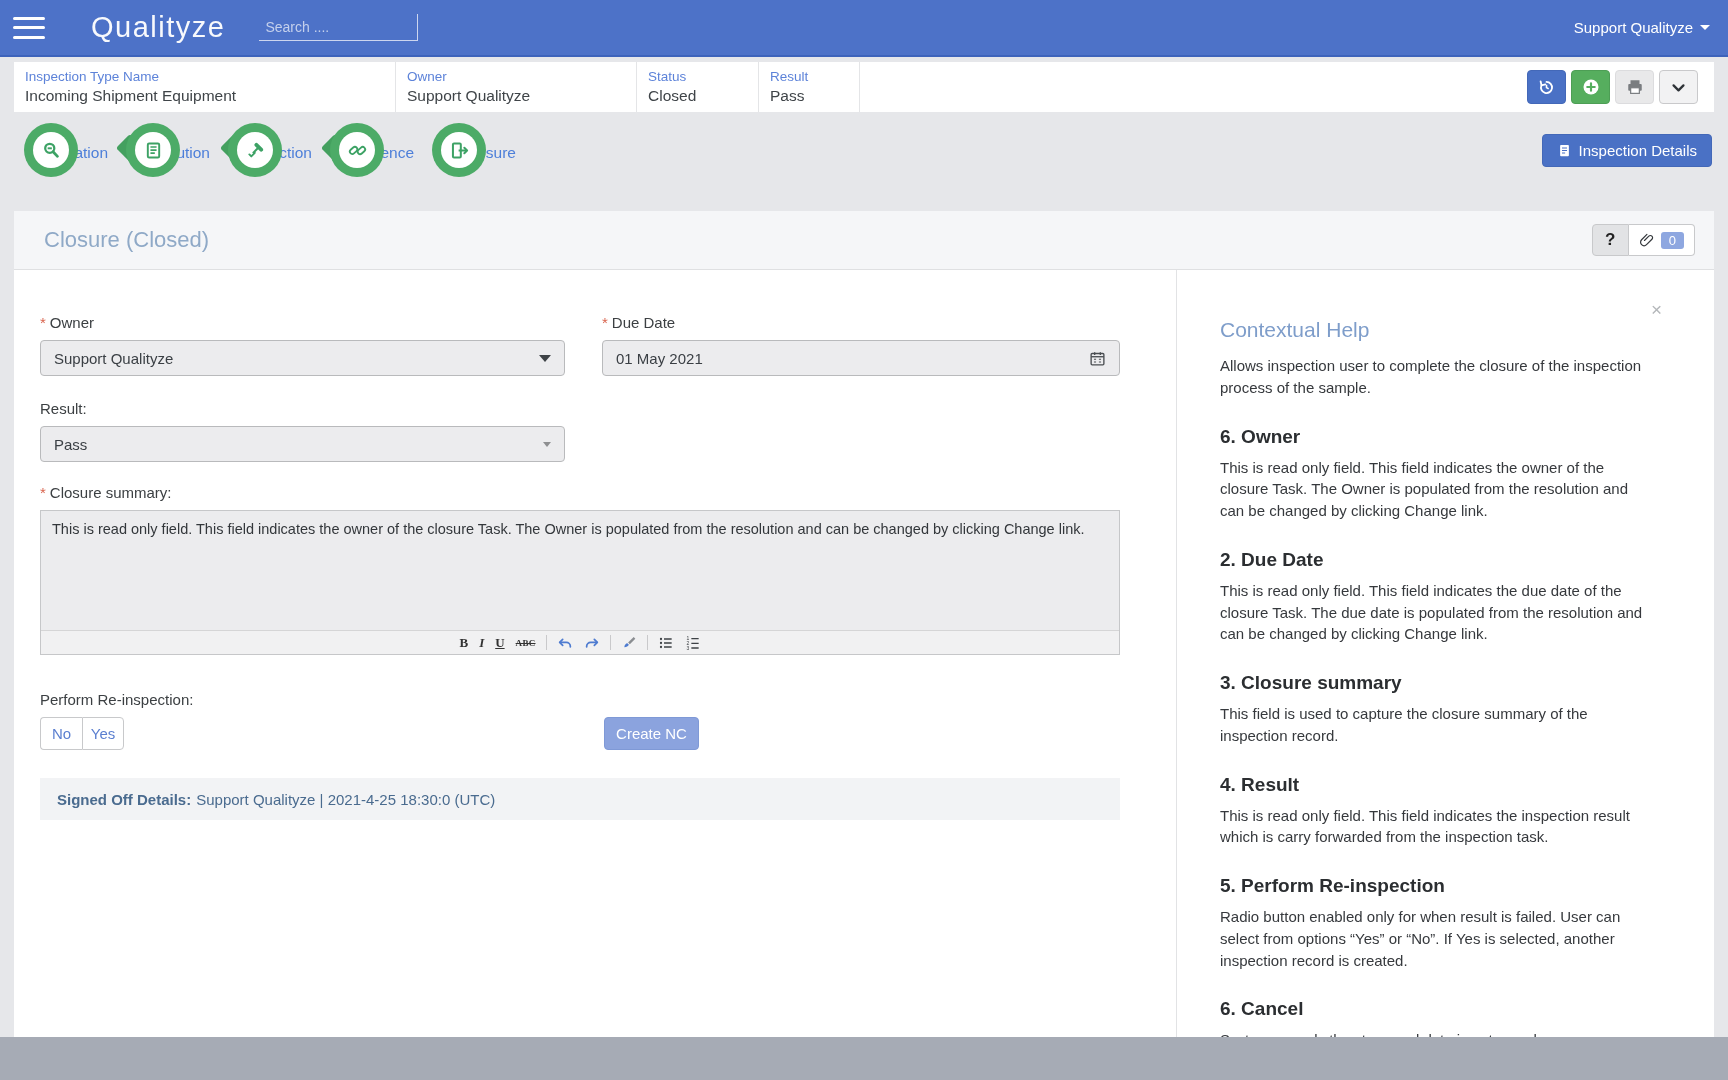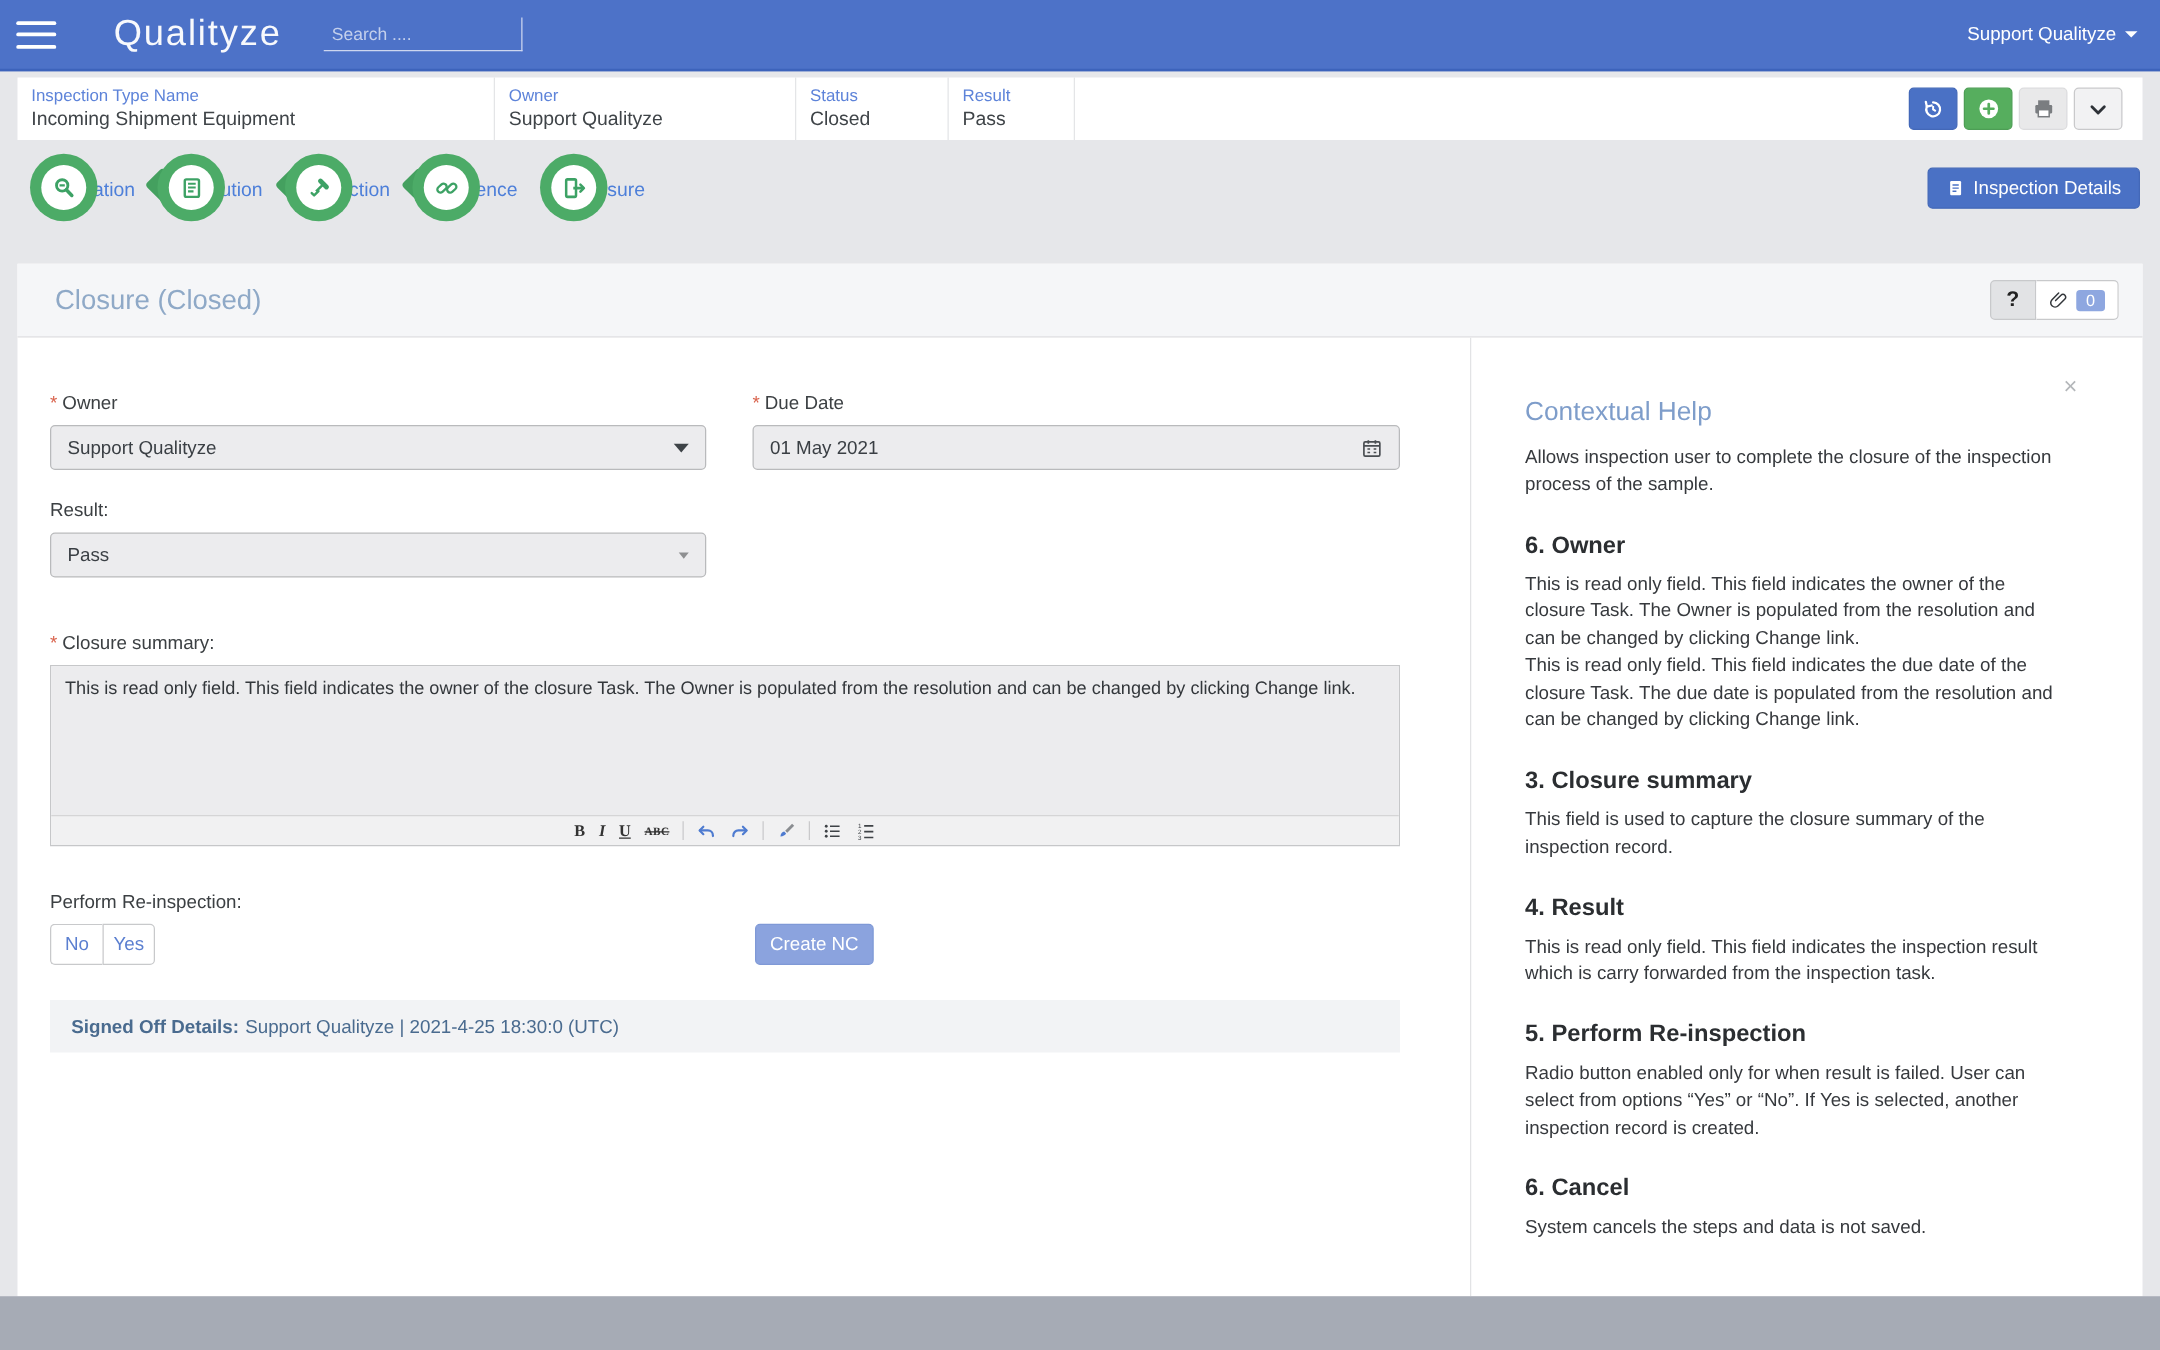--- a/index.html
+++ b/index.html
@@ -57,21 +57,21 @@
   label.flabel{display:block;font-size:15px;color:#3c4043;margin-bottom:9px;}
   .req{color:#d9634d;margin-right:4px;}
   .frow{display:flex;}
   .fg1{width:525px;}
   .fg2{width:518px;margin-left:37px;}
   .select{height:36px;background:#ececee;border:1px solid #b9babc;border-radius:4px;display:flex;align-items:center;padding:0 13px;font-size:15px;color:#3a3f44;cursor:pointer;box-sizing:border-box;}
   .select .grow{flex:1;}
   .dd-arrow{width:0;height:0;border-left:6px solid transparent;border-right:6px solid transparent;border-top:7px solid #3e4347;}
   .dd-arrow.small{border-left-width:4.5px;border-right-width:4.5px;border-top:5px solid #8e8f91;}
   .mt-result{margin-top:24px;}
-  .mt-summary{margin-top:44px;}
+  .mt-summary{margin-top:22px;}
   .editor{width:1080px;border:1px solid #c6c7c9;box-sizing:border-box;}
   .editor-text{height:101px;background:#ececee;padding:9px 11px;font-size:14.5px;color:#33373b;line-height:1.35;}
   .editor-toolbar{height:23px;background:#f1f1f2;border-top:1px solid #d5d5d6;display:flex;align-items:center;justify-content:center;gap:9px;}
   .tbtn{background:none;border:none;padding:0 1px;cursor:pointer;display:flex;align-items:center;font-family:"Liberation Serif",serif;color:#333;}
   .tbtn.b{font-weight:bold;font-size:13px;}
   .tbtn.i{font-style:italic;font-size:13px;font-weight:bold;}
   .tbtn.u{text-decoration:underline;font-size:13px;font-weight:bold;}
   .tbtn.abc{font-size:9px;font-weight:bold;text-decoration:line-through;letter-spacing:.3px;}
   .tb-sep{width:1px;height:15px;background:#c9c9cb;}
   .reinspect{margin-top:36px;}
@@ -358,20 +358,21 @@
 
       <aside class="help-col">
         <button class="close-x">×</button>
         <h3 class="help-title">Contextual Help</h3>
         <p class="help-intro">Allows inspection user to complete the closure of the inspection process of the sample.</p>
         <div class="help-sec">
           <h4>6. Owner</h4>
           <p>This is read only field. This field indicates the owner of the closure Task. The Owner is populated from the resolution and can be changed by clicking Change link.</p>
         </div>
         <div class="help-sec">
+          <h4>2. Due Date</h4>
           <p>This is read only field. This field indicates the due date of the closure Task. The due date is populated from the resolution and can be changed by clicking Change link.</p>
         </div>
         <div class="help-sec">
           <h4>3. Closure summary</h4>
           <p>This field is used to capture the closure summary of the inspection record.</p>
         </div>
         <div class="help-sec">
           <h4>4. Result</h4>
           <p>This is read only field. This field indicates the inspection result which is carry forwarded from the inspection task.</p>
         </div>

